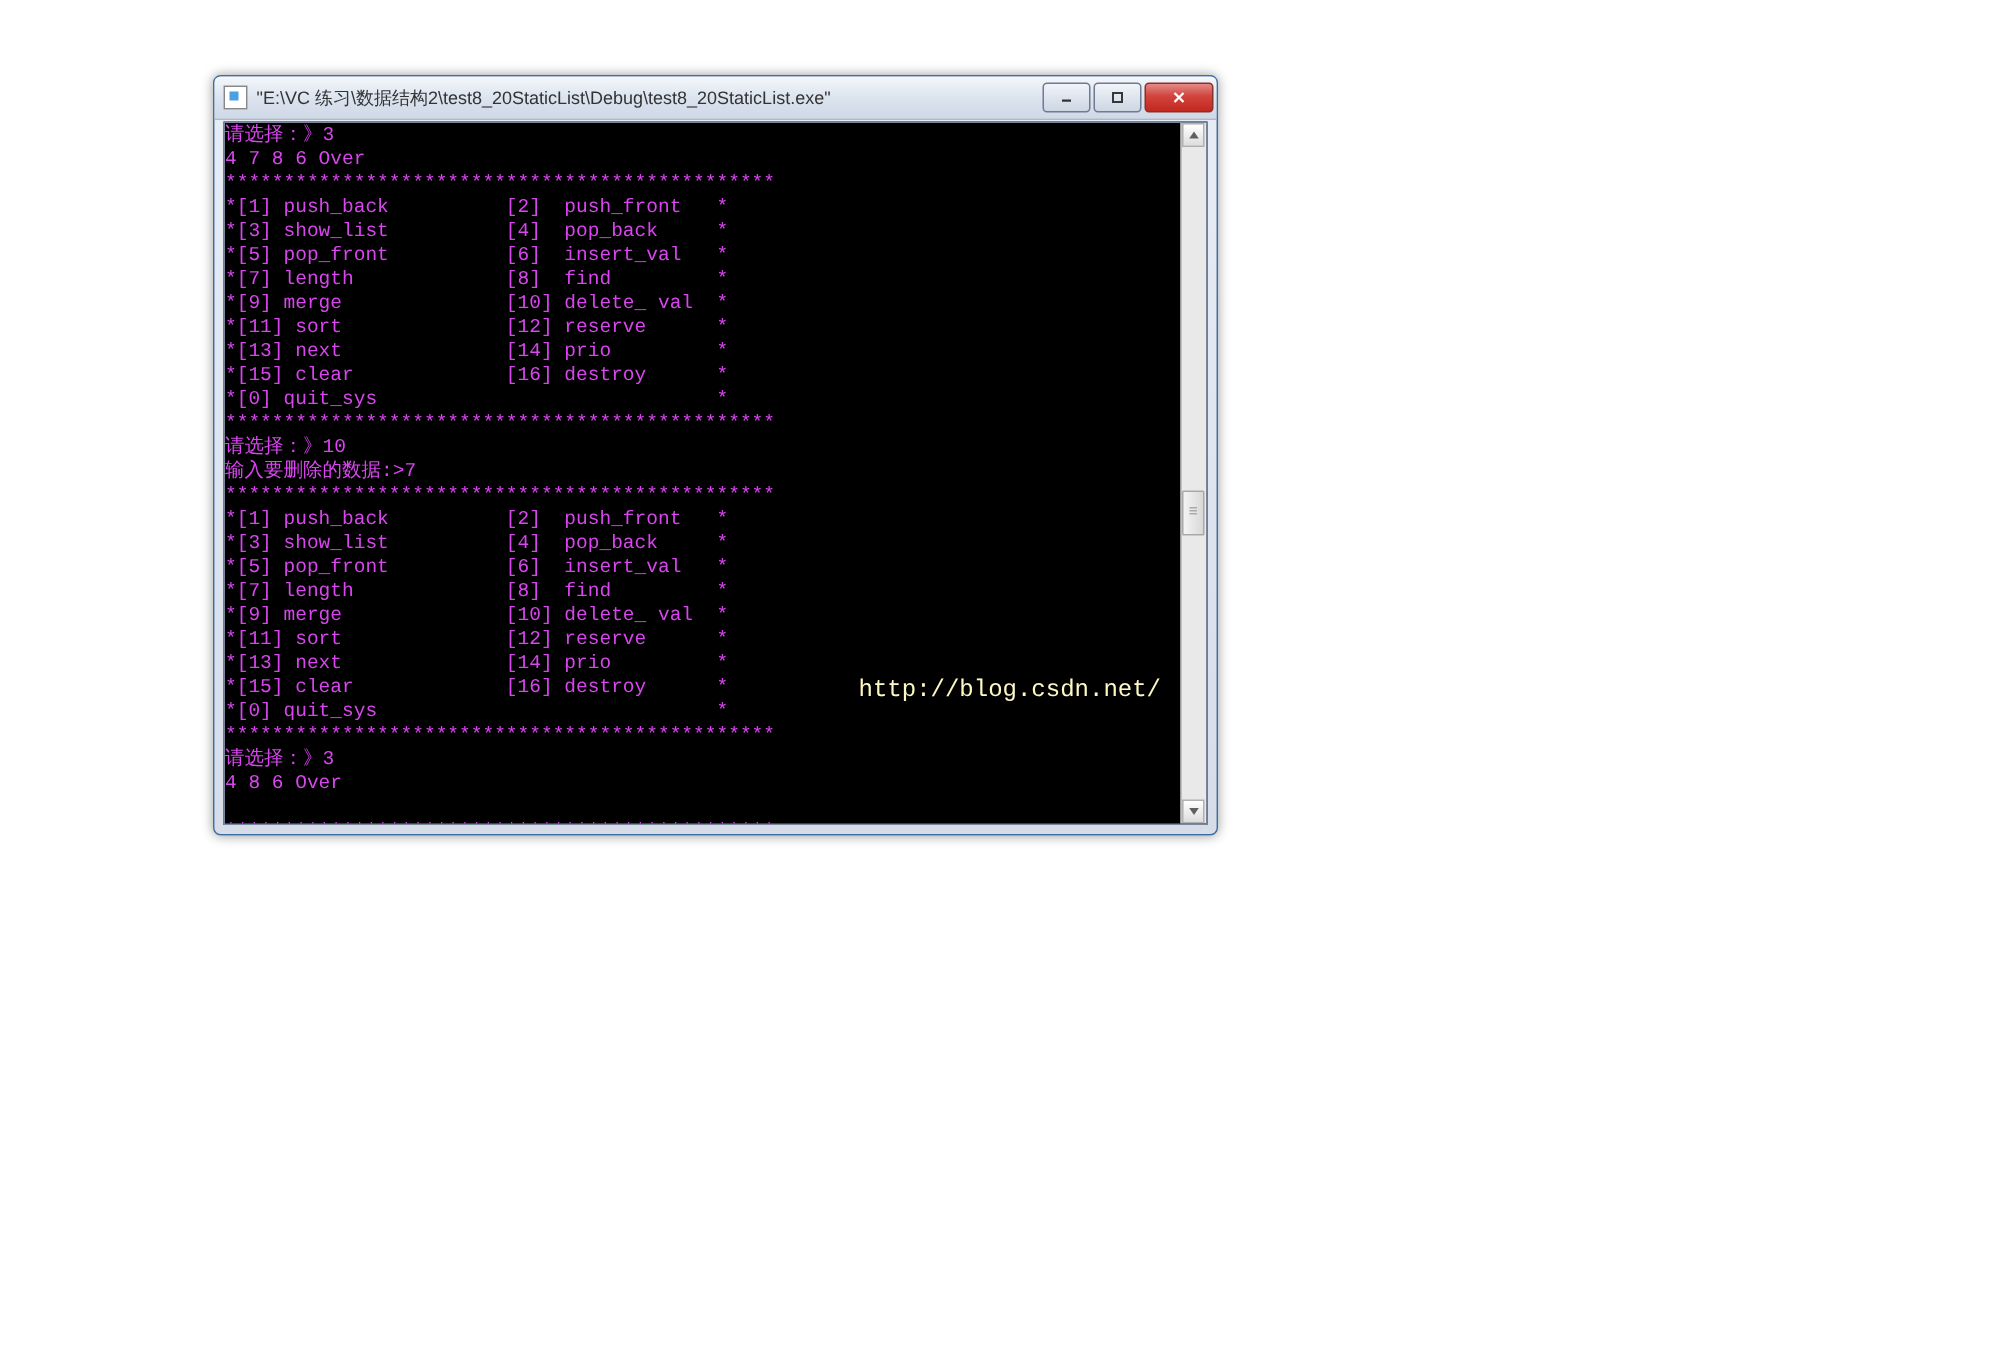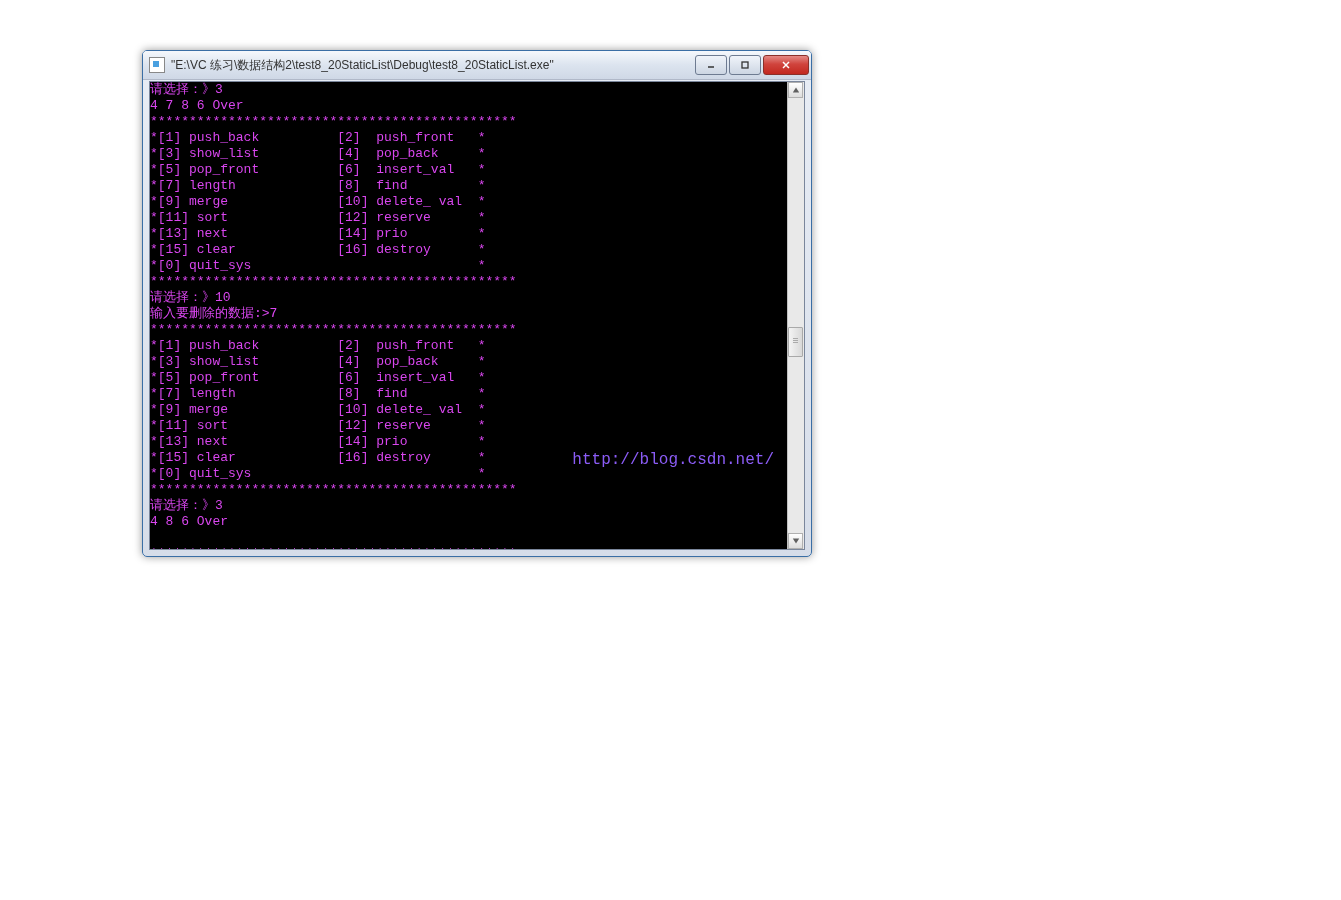--- a/index.html
+++ b/index.html
@@ -142,21 +142,21 @@
     position:absolute;
     left:4px;right:4px;top:12px;height:1px;background:#aaa;
     box-shadow:0 2px 0 #aaa,0 -2px 0 #aaa;
   }
   .watermark {
     position: absolute;
     right: 30px;
     bottom: 80px;
     font-family: "Courier New", monospace;
     font-size: 16px;
-    color: #8b5cf6;
+    color: #fef9c3;
     pointer-events:none;
   }
 </style>
 </head>
 <body>
 
 <div class="window">
   <div class="titlebar">
     <span class="app-icon"></span>
     <span class="title-text">"E:\VC 练习\数据结构2\test8_20StaticList\Debug\test8_20StaticList.exe"</span>

